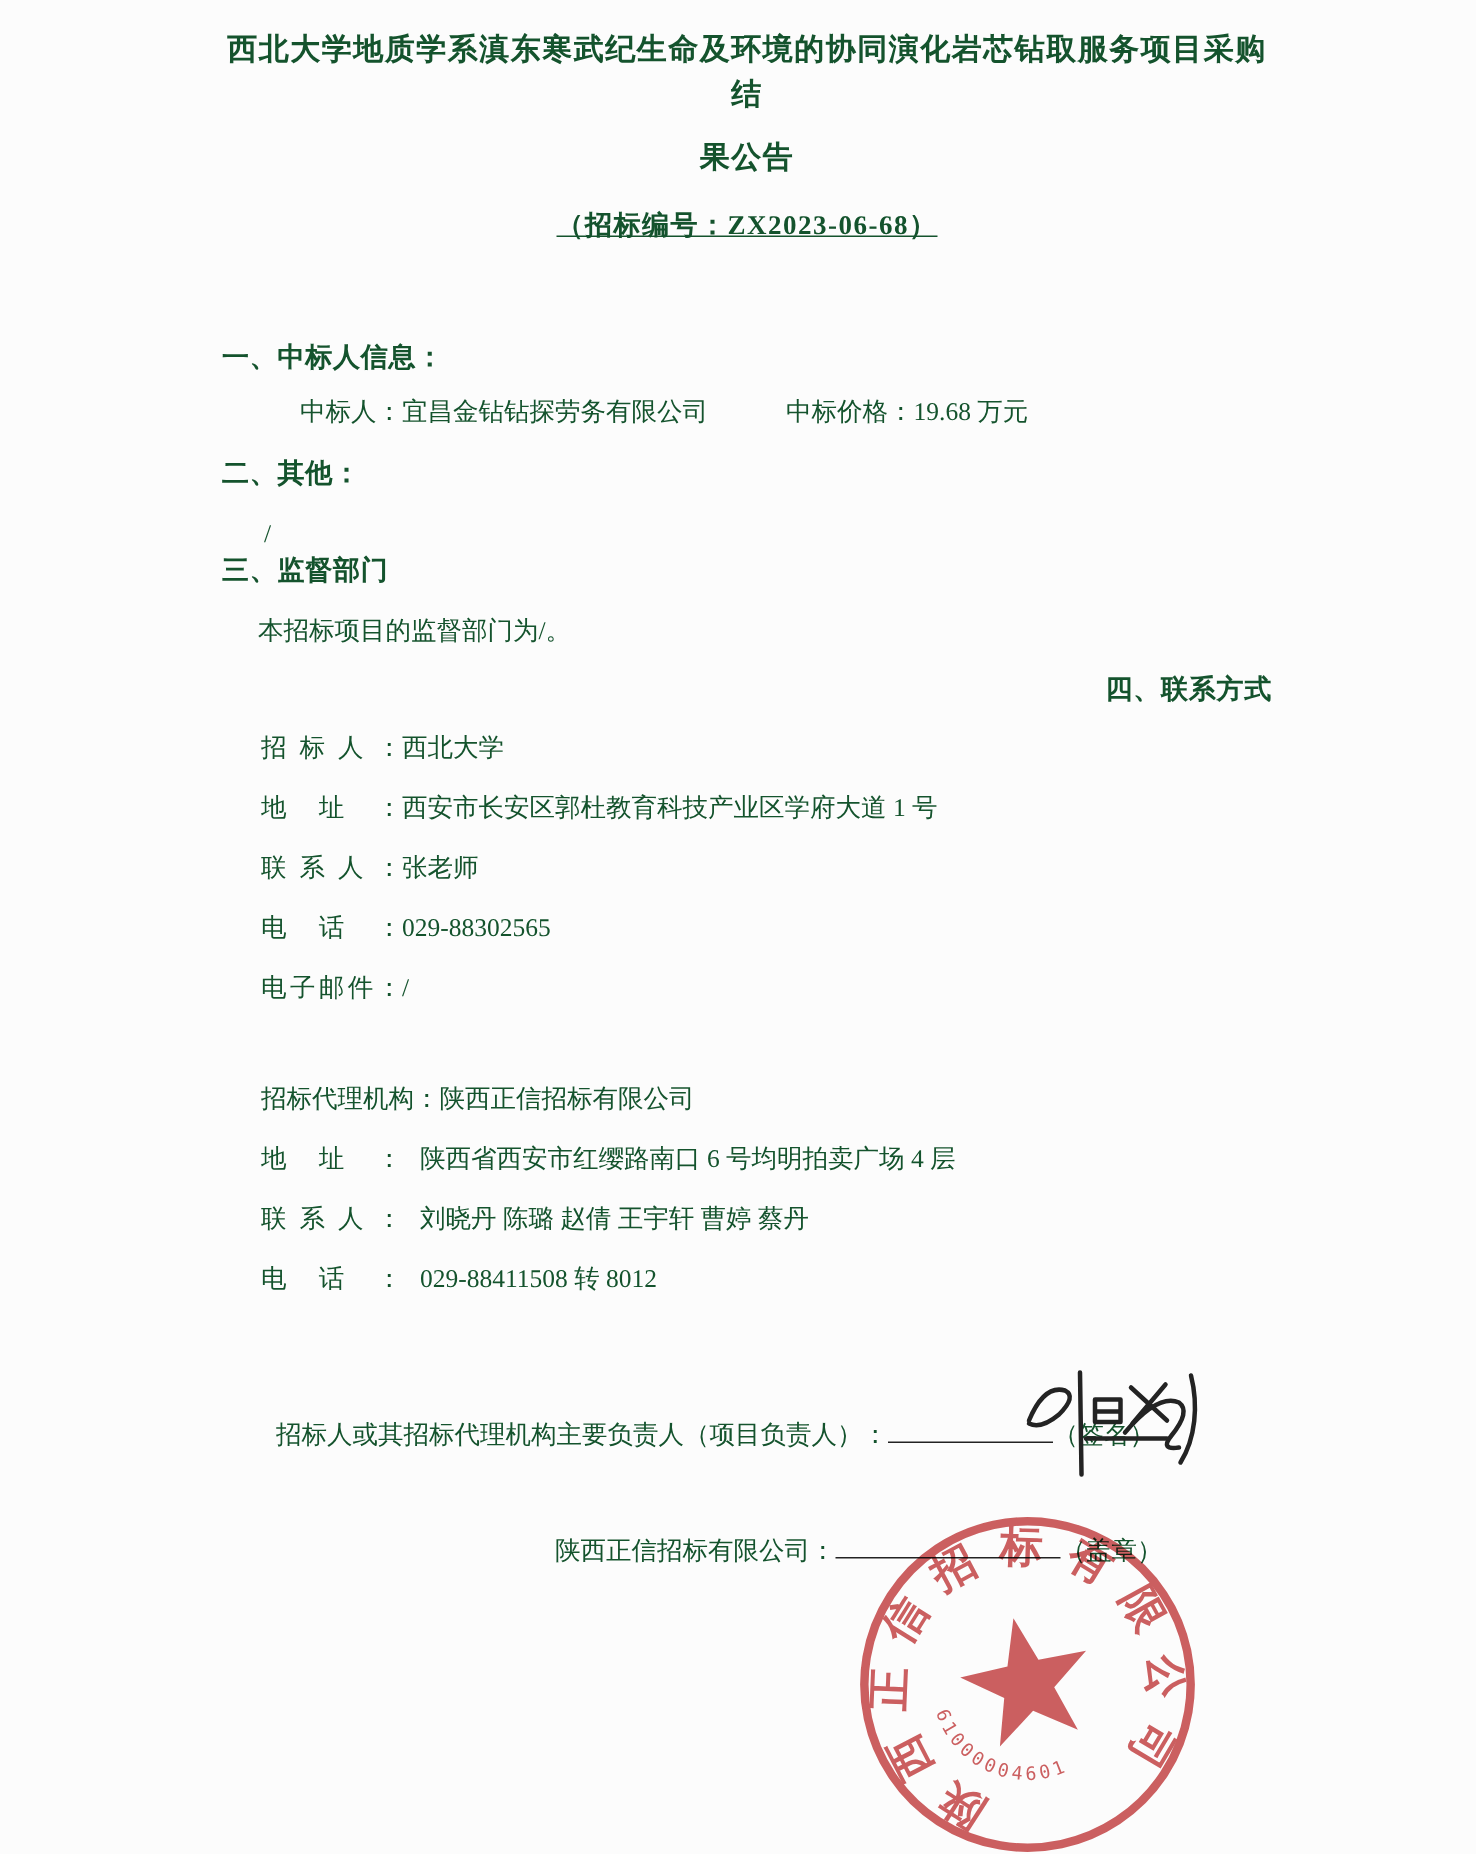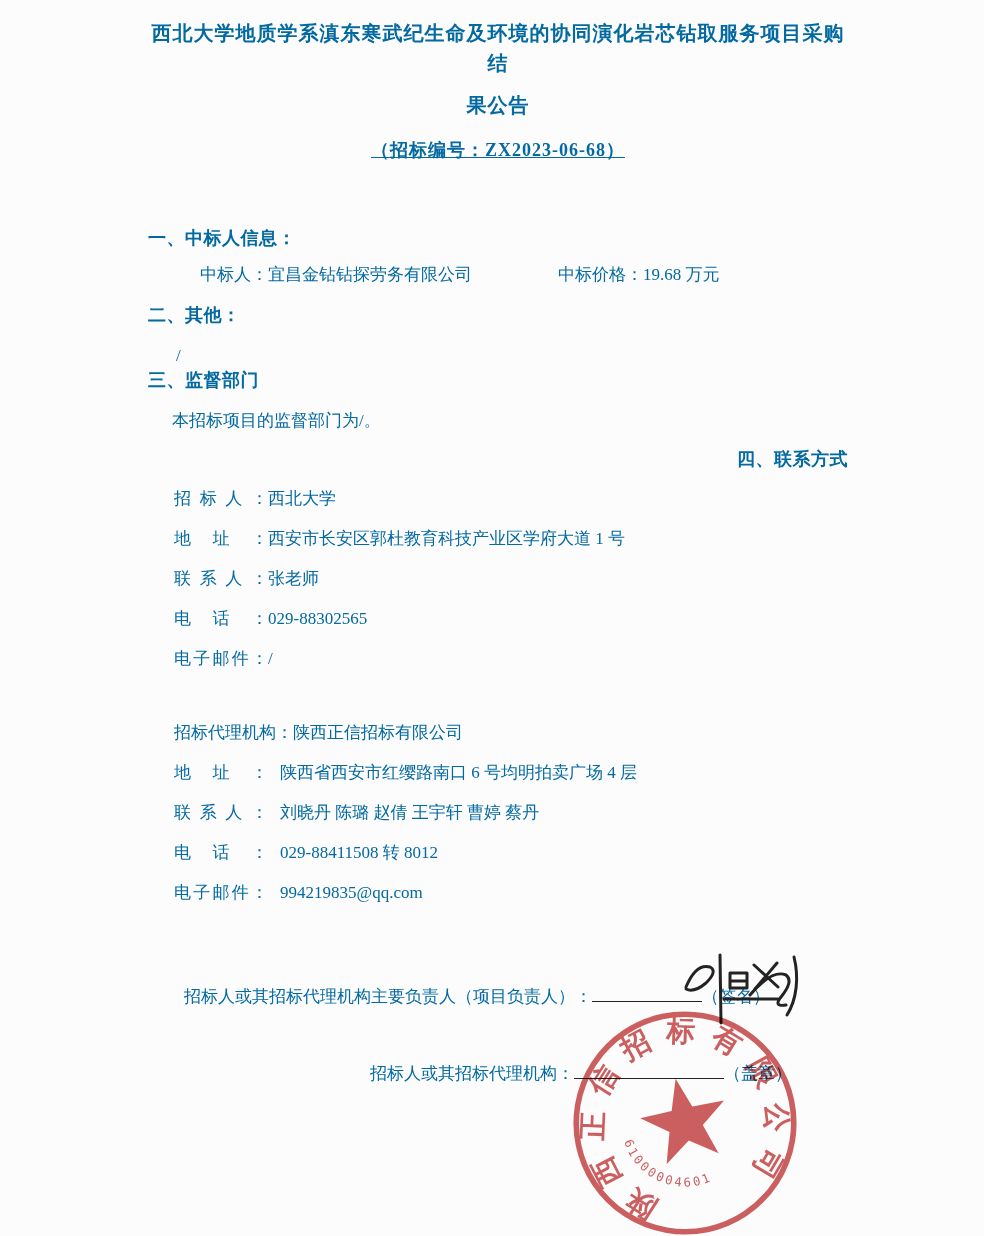--- a/index.html
+++ b/index.html
@@ -2,37 +2,37 @@
 <html><head>
 <meta charset="utf-8">
 <style>
   * { margin:0; padding:0; box-sizing:border-box; }
   html,body { background:#e8e8e8; }
   .page {
     position:relative;
     width:984px; height:1236px;
     background:#fcfcfc;
     font-family:"Liberation Serif","DejaVu Serif",serif;
-    color:#0369a1;
+    color:#14532d;
     overflow:hidden;
     margin:0 auto;
   }
   .content { position:absolute; left:148px; top:18px; width:700px; }
 
   .title { text-align:center; font-size:20px; font-weight:bold; line-height:30px; letter-spacing:1px; }
   .title-l2 { margin-top:12px; }
   .meta { text-align:center; font-size:18px; font-weight:bold; margin-top:18px; letter-spacing:1px;text-decoration:underline; }
 
   .h { font-size:18px; font-weight:bold; letter-spacing:0.5px; }
   .h1 { margin-top:64px; }
   .body-line { font-size:17px; line-height:24px; }
 
   .lot { margin-top:22px; margin-left:24px; }
   .winner { margin-top:13px; margin-left:52px; }
-  .price-label { margin-left:86px; }
+  .price-label { margin-left:52px; }
 
   .h2 { margin-top:16px; }
   .slash { margin-top:17px; margin-left:28px; }
   .h3 { }
   .supervise { margin-top:17px; margin-left:24px; }
   .h4 { margin-top:14px;text-align:right; }
 
   .rows { margin-top:14px; }
   .row { margin-left:26px; margin-top:16px; font-size:17px; line-height:24px; }
   .lbl { display:inline-block; min-width:94px; text-align:justify; text-align-last:justify; }
@@ -99,43 +99,40 @@
       </div>
       <div class="row">
         <span class="lbl">地址：</span><span class="val val-pad">陕西省西安市红缨路南口 6 号均明拍卖广场 4 层</span>
       </div>
       <div class="row">
         <span class="lbl">联系人：</span><span class="val val-pad">刘晓丹 陈璐 赵倩 王宇轩 曹婷 蔡丹</span>
       </div>
       <div class="row">
         <span class="lbl">电话：</span><span class="val val-pad">029-88411508 转 8012</span>
       </div>
-      <div class="row">
-        <span class="lbl">电子邮件：</span><span class="val val-pad">994219835@qq.com</span>
-      </div>
     </div>
 
     <div class="sig-line">
       <span>招标人或其招标代理机构主要负责人（项目负责人）：</span><span class="blank blank-sign"></span><span>（签名）</span>
       
       <svg class="signature-svg" viewBox="0 0 140 92">
         <g fill="none" stroke="#232323" stroke-width="3" stroke-linecap="round" stroke-linejoin="round">
           <path d="M6,40 Q16,16 30,20 Q38,24 26,36 Q14,46 6,42"></path>
           <path d="M40,8 L41,76"></path>
           <path d="M50,26 h17 v15 h-17 z M50,34 h17"></path>
           <path d="M74,18 L98,40 M97,16 L75,42"></path>
           <path d="M70,48 Q92,22 106,28 Q114,34 101,50 Q93,60 106,58"></path>
           <path d="M114,10 C119,30 117,52 107,68"></path>
           <path d="M44,52 L98,52"></path>
         </g>
       </svg>
     </div>
 
     <div class="org-line">
-      <span>招标人或其招标代理机构：</span><span class="blank blank-seal"></span><span>（盖章）</span>
+      <span>陕西正信招标有限公司：</span><span class="blank blank-seal"></span><span>（盖章）</span>
     </div>
 
   </div>
 
   <svg class="stamp" viewBox="0 0 230 230">
     <g transform="rotate(-12 115 115)" fill="none">
       <circle cx="115" cy="115" r="106" stroke="#c94f50" stroke-width="5.5"></circle>
       <polygon fill="#c94f50" points="115,71 125.3,100.8 156.8,101.4 131.6,120.4 140.9,150.6 115,132.5 89.1,150.6 98.4,120.4 73.2,101.4 104.7,100.8"></polygon>
       <defs>
         <path id="ringPath" d="M 75 184.3 A 80 80 0 1 1 155 45.7 A 80 80 0 1 1 75 184.3"></path>

